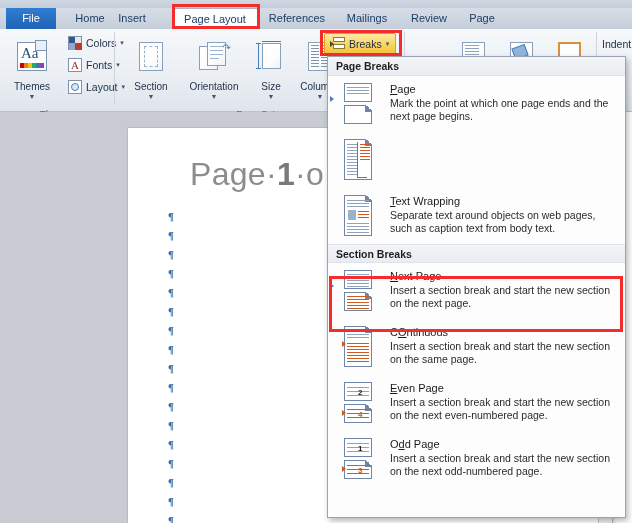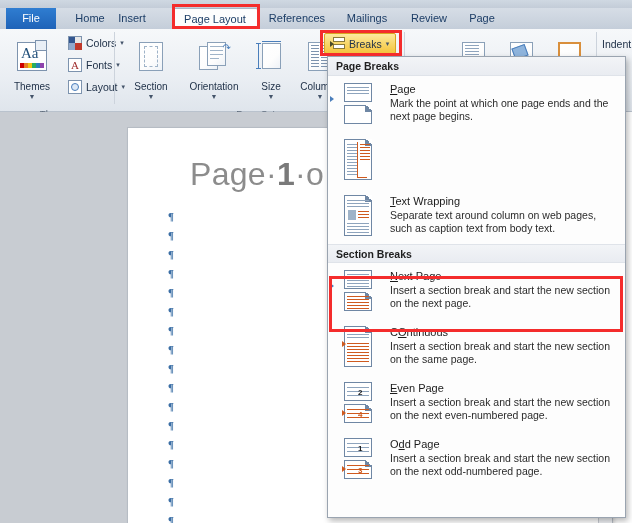--- a/index.html
+++ b/index.html
@@ -412,21 +412,21 @@
           <i style="top:18px;left:13px;width:11px;background:#cf5a1f;"></i>
           <i style="top:21px;left:13px;width:11px;background:#cf5a1f;"></i>
           <i style="top:27px;"></i>
             <i style="top:30px;"></i>
             <i style="top:33px;"></i>
             <i style="top:36px;"></i>
         </div>
       </div>
       <div class="mi-text">
         <div class="mi-title"><u>T</u><span>ext Wrapping</span></div>
-        <div class="mi-desc">Separate text around column on web pages, such as caption text from body text.</div>
+        <div class="mi-desc">Separate text around objects on web pages, such as caption text from body text.</div>
       </div>
     </div>
 
     <div class="menu-section" style="border-top:1px solid #dfe3e9;">Section Breaks</div>
 
     <div class="menu-item">
       <div class="mi-marker"></div>
       <div class="mi-iconwrap">
         <div class="mi-doc" style="top:1px;">
             <i style="top:3px;"></i>

